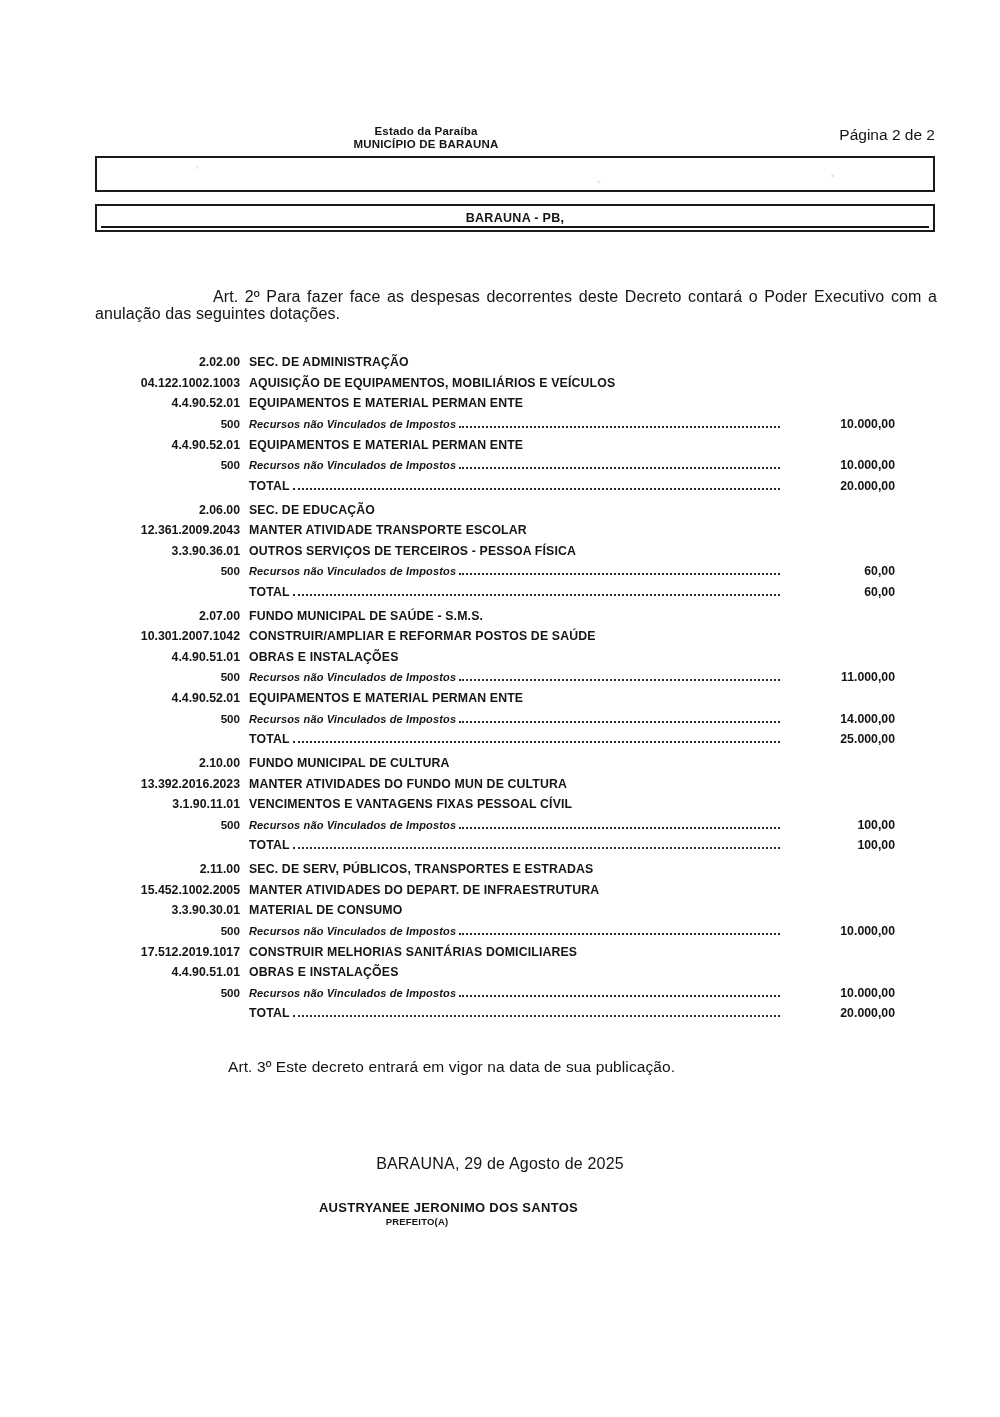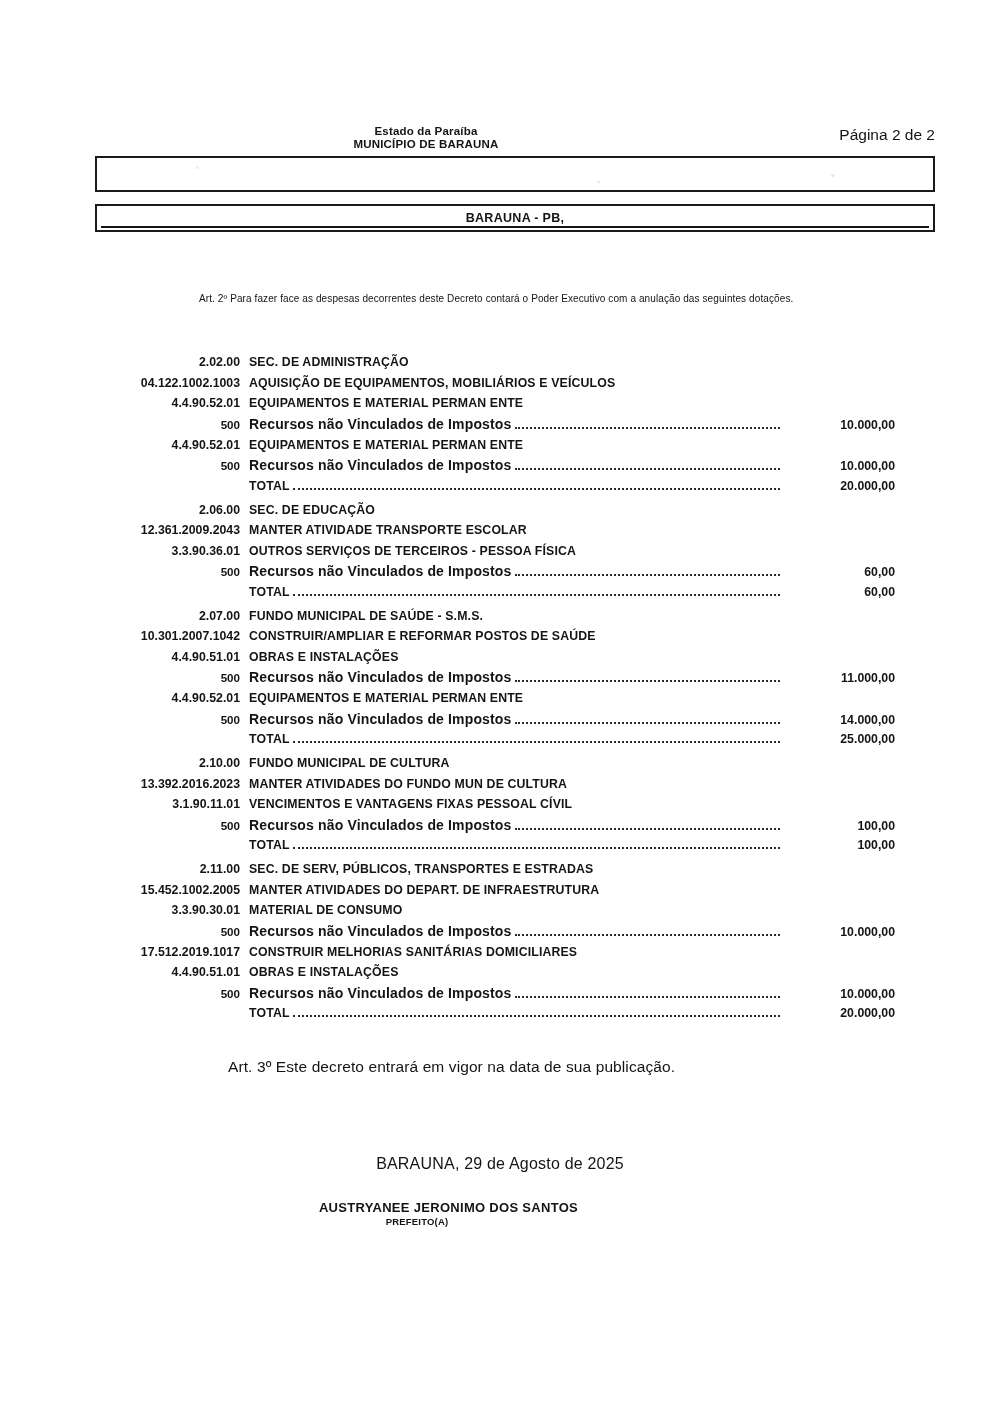--- a/index.html
+++ b/index.html
@@ -35,39 +35,39 @@
     border:2px solid #1a1a1a;
   }
   .city-line {
     position:absolute; left:4px; right:4px; bottom:2px;
     border-bottom:2px solid #161616;
     text-align:center; font-size:12.5px; font-weight:700; letter-spacing:0.3px;
     padding-bottom:1px;
   }
   
   .article2 {
-    position:absolute; left:81px; top:288px; width:842px;
-    font-size:10px; line-height:22px; text-align:justify;
+    position:absolute; left:95px; top:288px; width:842px;
+    font-size:16px; line-height:17px; text-align:justify;
     text-indent:118px; letter-spacing:0.1px;
   }
   .article3 {
     position:absolute; left:228px; top:1058px;
     font-size:15.5px; letter-spacing:0.1px;
   }
   
   .budget-list {
     position:absolute; left:95px; top:349px; width:800px;
   }
   .row { display:flex; align-items:baseline; height:20.6px; line-height:20.6px; }
   .row .code  { flex:0 0 145px; text-align:right; padding-right:9px; font-weight:700; font-size:12.3px; white-space:nowrap; }
   .row .desc  { font-weight:700; font-size:12.3px; white-space:nowrap; letter-spacing:0.15px; }
   .row .leader{ flex:1 1 auto; border-bottom:2px dotted #2a2a2a; margin:0 3px 4px 3px; min-width:18px; }
   .row .value { flex:0 0 112px; text-align:right; font-weight:700; font-size:12.3px; white-space:nowrap; }
   .row.resource .code { font-weight:600; font-size:11.6px; }
-  .row.resource .desc { font-weight:600; font-size:14px; }
+  .row.resource .desc { font-weight:600; font-size:11px;font-style:italic; }
   .row.section { margin-top:3.2px; }
   .row.grand_total { margin-top:4.5px; }
   
   .place-date {
     position:absolute; top:1155px; left:0; width:1000px;
     text-align:center; font-size:16px; letter-spacing:0.2px;
   }
   .sig-name {
     position:absolute; top:1200px; left:0; width:897px;
     text-align:center; font-size:13px; font-weight:700; letter-spacing:0.3px;

